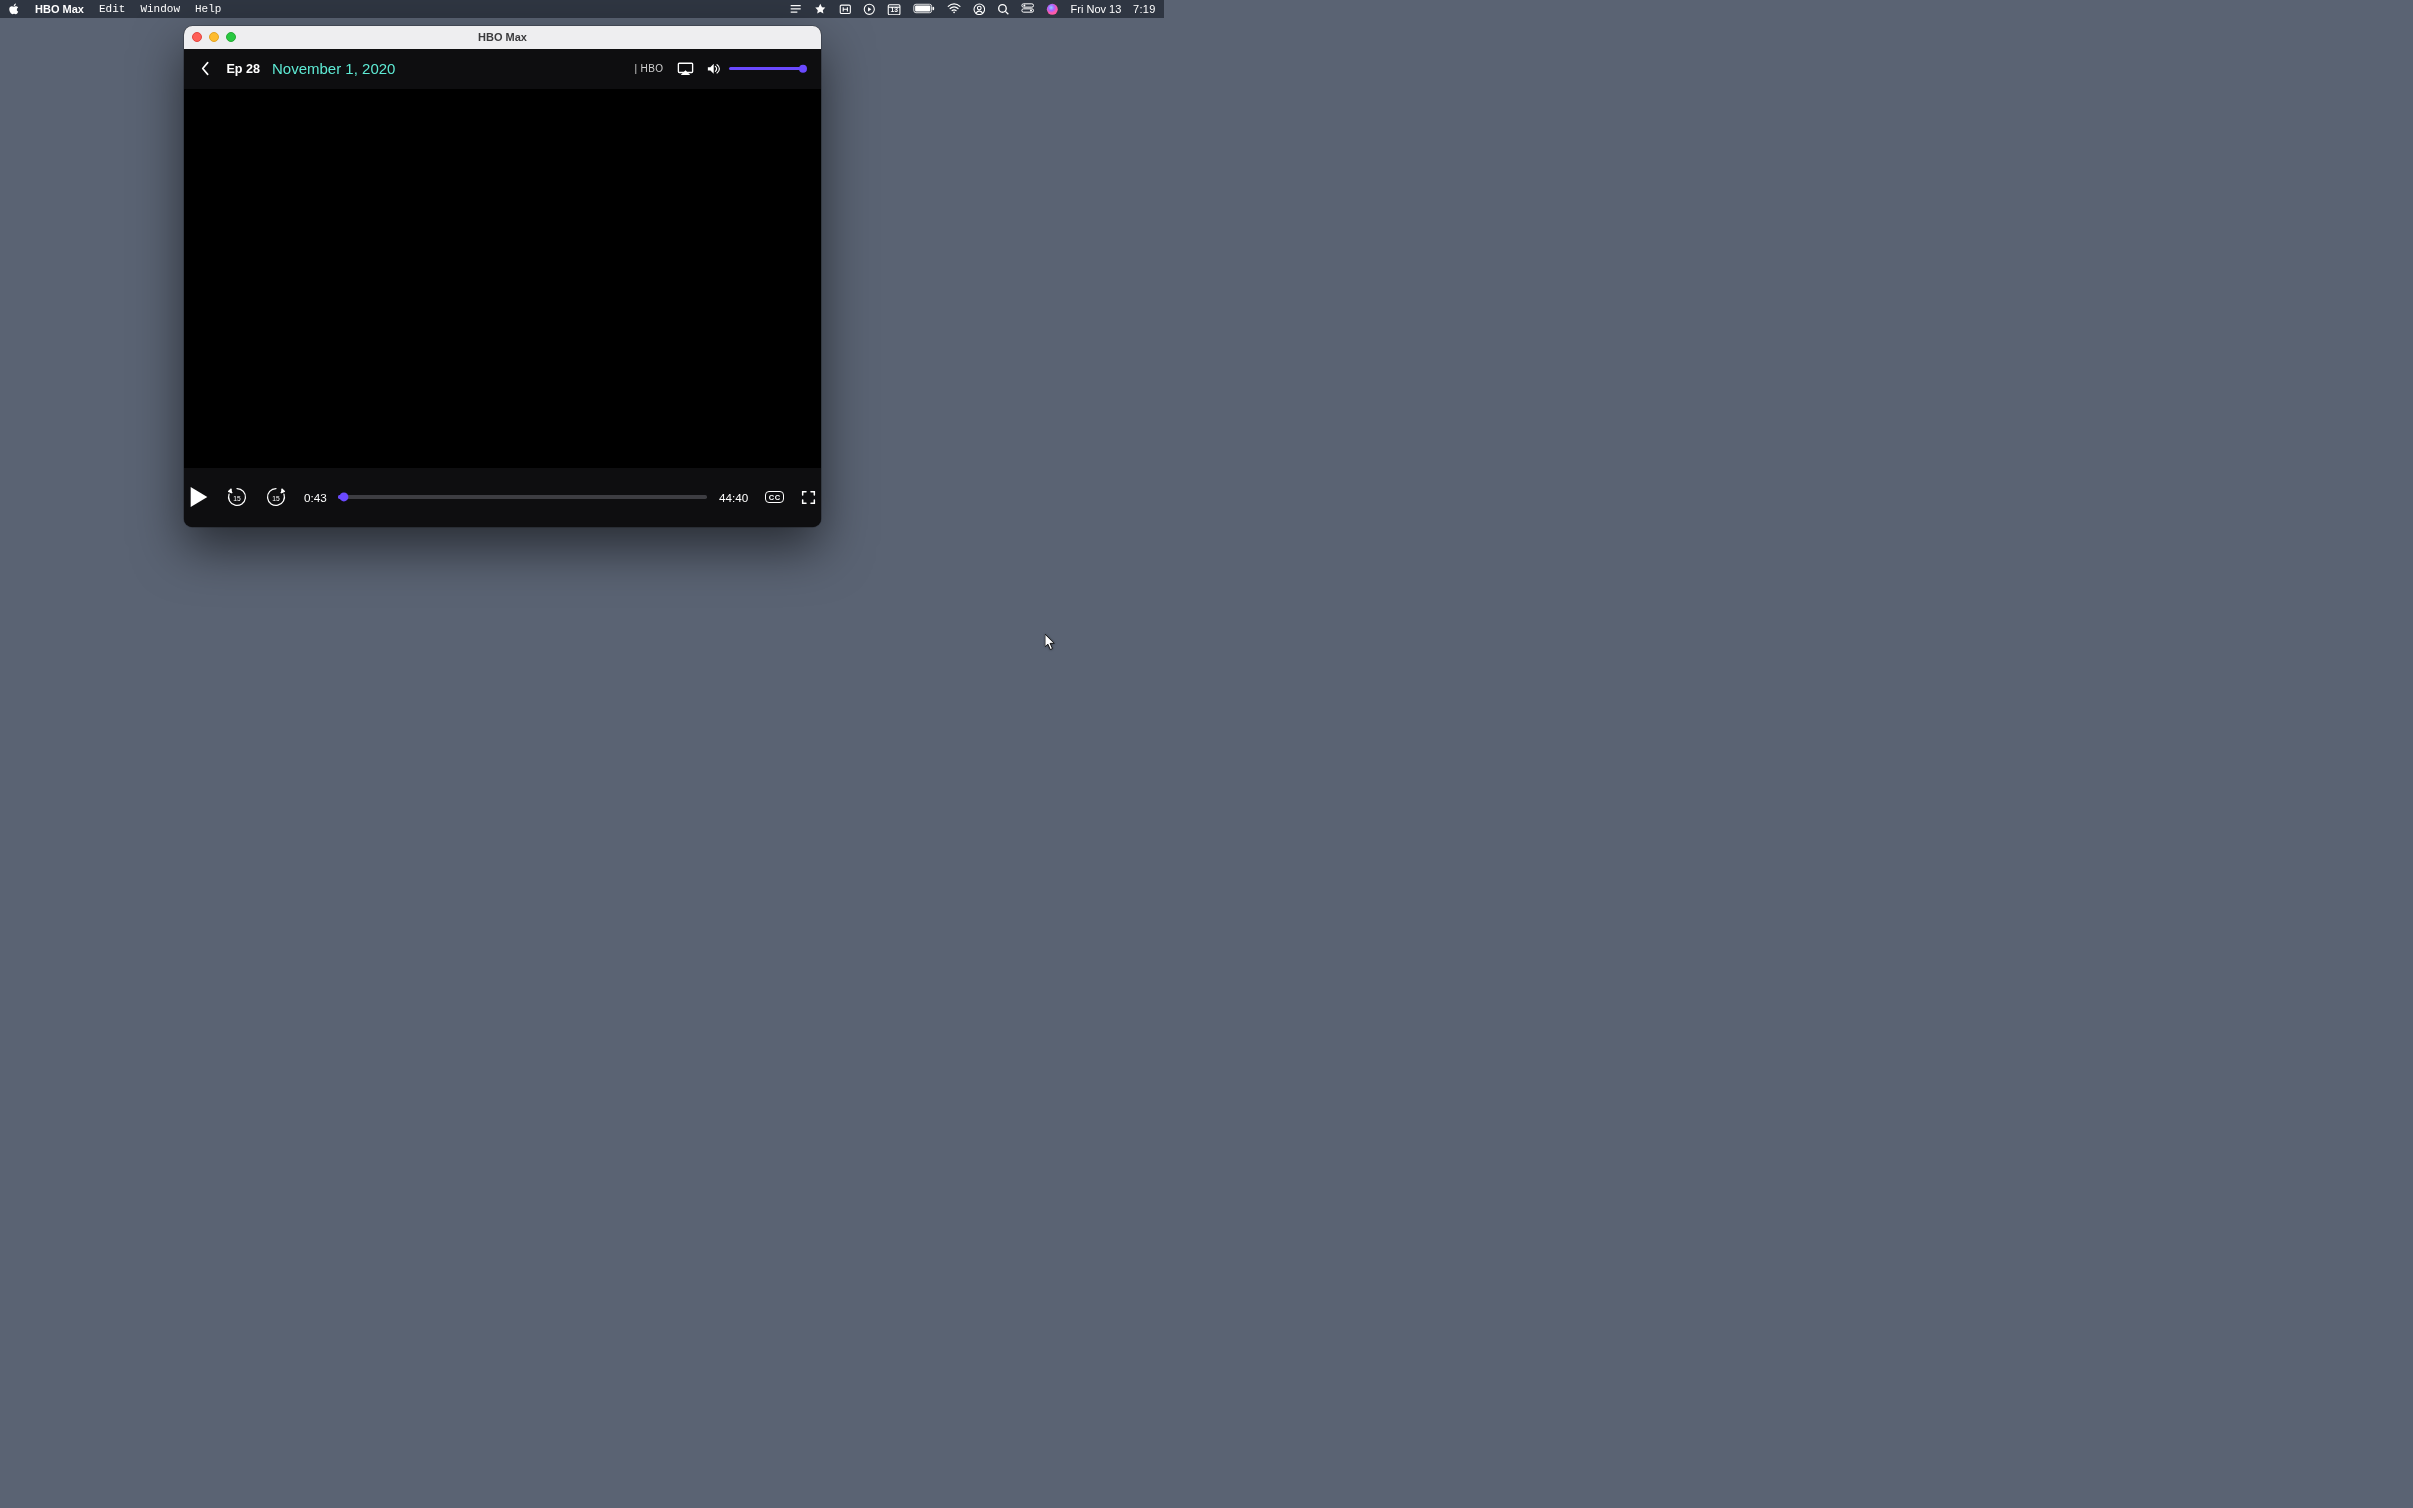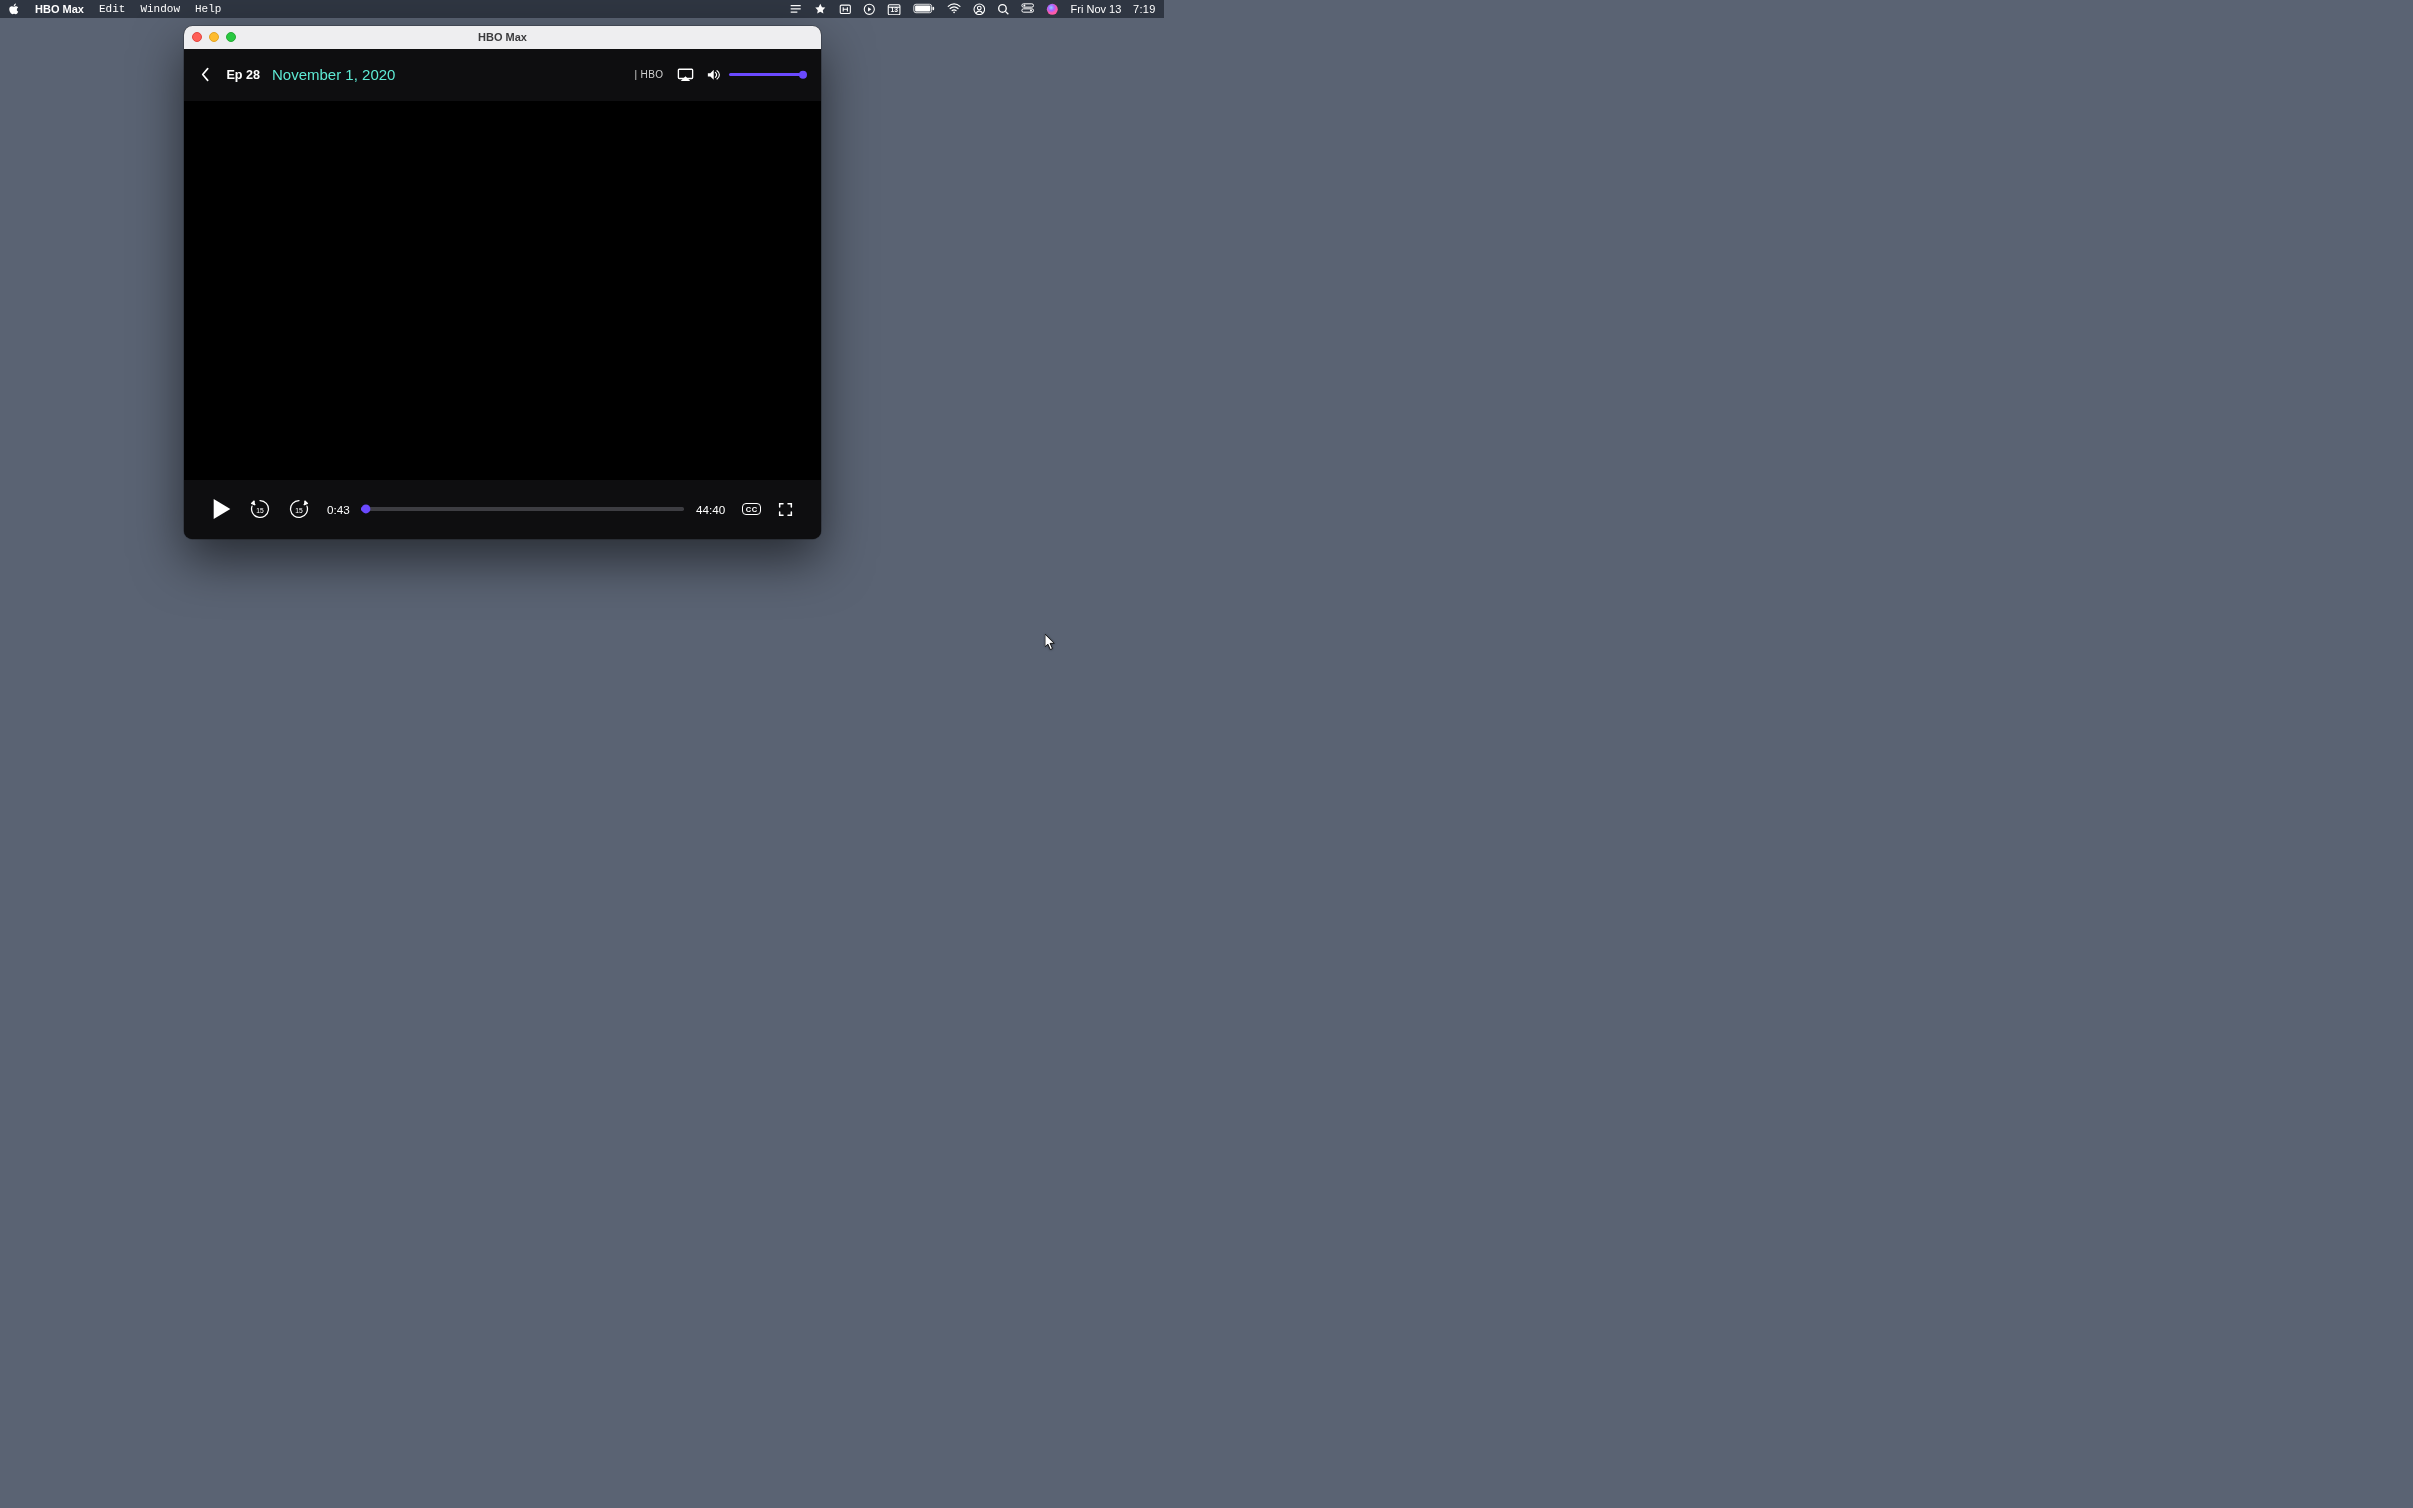--- a/index.html
+++ b/index.html
@@ -57,21 +57,21 @@
       position: relative;
     }
     .traffic-lights { display: flex; gap: 6.7px; margin-left: 8.4px; }
     .traffic-light { width: 10px; height: 10px; border-radius: 50%; }
     .tl-close { background: #ff5f57; border: 0.4px solid #e24640; }
     .tl-min   { background: #febc2e; border: 0.4px solid #e1a326; }
     .tl-max   { background: #28c840; border: 0.4px solid #27aa35; }
     .title-text { position: absolute; left: 0; right: 0; text-align: center; font-size: 11px; font-weight: 600; color: #3b3b3d; }
     
     .player-header {
-      height: 52px;
+      height: 40px;
       background: #0e0e10;
       display: flex;
       align-items: center;
       padding: 0 17px;
       gap: 17px;
       color: #fff;
     }
     .back-btn { display: flex; align-items: center; }
     .ep-title { font-weight: 700; font-size: 12.6px; }
     .ep-date { font-weight: 400; font-size: 15px; color: #5eead4; margin-left: -5px;}
@@ -81,21 +81,21 @@
     .vol-track { width: 75px; height: 2.5px; background: #6a49ff; border-radius: 1.7px; position: relative; }
     .vol-thumb { position: absolute; right: -3.4px; top: 50%; transform: translateY(-50%); width: 8.4px; height: 8.4px; border-radius: 50%; background: #6a49ff; }
     
     .video-area { width: 100%; height: 379px; background: #000; }
     
     .control-bar {
       height: 59px;
       background: #0e0e10;
       display: flex;
       align-items: center;
-      padding: 0 28px;
+      padding: 0 5px;
       gap: 17px;
       color: #fff;
     }
     .ctrl-btn { display: flex; align-items: center; justify-content: center; }
     .skip-btn { position: relative; }
     .skip-badge { position: absolute; font-size: 6.7px; font-weight: 400; color: #fff; top: 52%; left: 50%; transform: translate(-50%,-50%);}
     .time-text { font-size: 11.7px; font-variant-numeric: tabular-nums; }
     .progress-wrap { flex: 1; display: flex; align-items: center; gap: 11.7px; }
     .progress-track { flex: 1; height: 3.4px; background: #3d3d42; border-radius: 1.7px; position: relative; }
     .progress-fill { position: absolute; left: 0; top: 0; height: 100%; width: 2%; background: #6a49ff; border-radius: 1.7px; }

